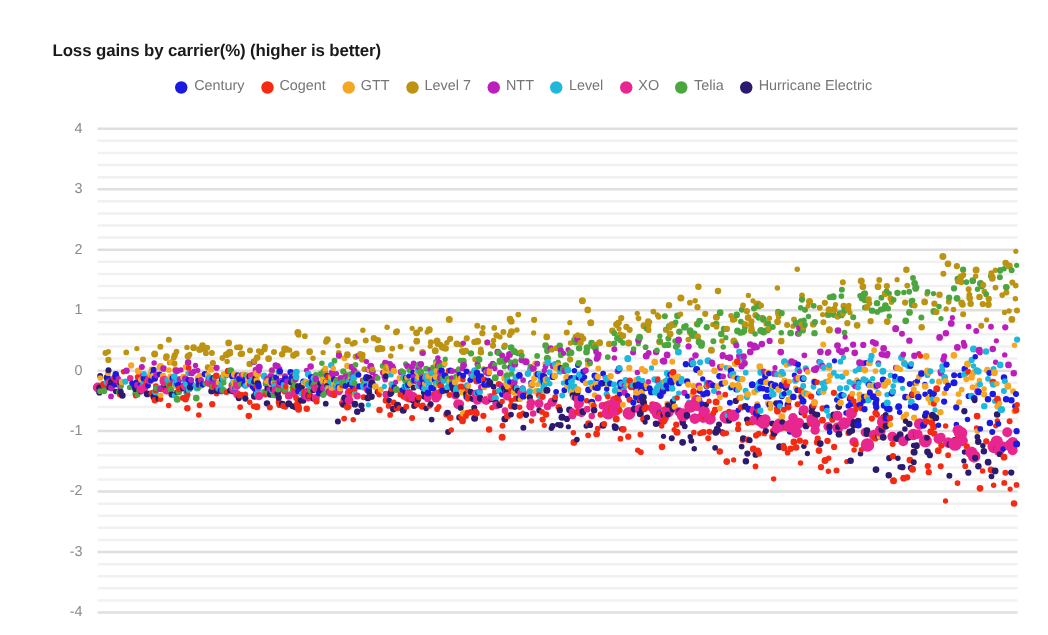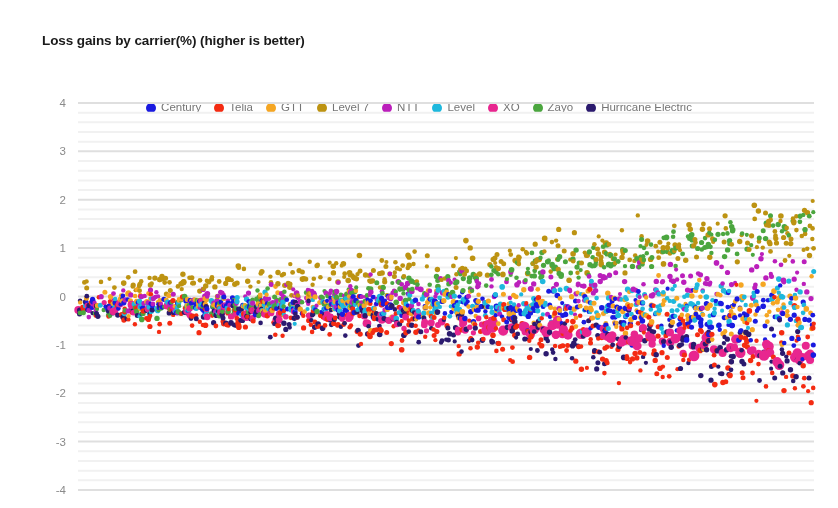--- a/index.html
+++ b/index.html
@@ -40,21 +40,20 @@
     position: absolute;
     left: 0;
     top: 64px;
     width: 838px;
     display: flex;
     flex-direction: row;
     justify-content: center;
     align-items: center;
     gap: 13px;
     white-space: nowrap;
-    margin-top: 38px;
   }
   .legend-item {
     display: flex;
     flex-direction: row;
     align-items: center;
     gap: 5px;
   }
   .legend-swatch {
     width: 10px;
     height: 10px;
@@ -107,21 +106,21 @@
 
   <div id="chart-title">Loss gains by carrier(%) (higher is better)</div>
 
   <div id="legend">
       <div class="legend-item">
         <span class="legend-swatch" style="background: rgb(26, 26, 224);"></span>
         <span class="legend-label">Century</span>
       </div>
       <div class="legend-item">
         <span class="legend-swatch" style="background: rgb(244, 43, 18);"></span>
-        <span class="legend-label">Telia</span>
+        <span class="legend-label">Cogent</span>
       </div>
       <div class="legend-item">
         <span class="legend-swatch" style="background: rgb(245, 166, 35);"></span>
         <span class="legend-label">GTT</span>
       </div>
       <div class="legend-item">
         <span class="legend-swatch" style="background: rgb(189, 147, 18);"></span>
         <span class="legend-label">Level 7</span>
       </div>
       <div class="legend-item">
@@ -131,21 +130,21 @@
       <div class="legend-item">
         <span class="legend-swatch" style="background: rgb(30, 184, 221);"></span>
         <span class="legend-label">Level</span>
       </div>
       <div class="legend-item">
         <span class="legend-swatch" style="background: rgb(232, 38, 143);"></span>
         <span class="legend-label">XO</span>
       </div>
       <div class="legend-item">
         <span class="legend-swatch" style="background: rgb(75, 166, 63);"></span>
-        <span class="legend-label">Zayo</span>
+        <span class="legend-label">Telia</span>
       </div>
       <div class="legend-item">
         <span class="legend-swatch" style="background: rgb(43, 26, 110);"></span>
         <span class="legend-label">Hurricane Electric</span>
       </div>
     </div>
 
   <div id="y-axis-labels">
       <div class="y-tick-label" style="top: 103px;">4</div>
       <div class="y-tick-label" style="top: 151.375px;">3</div>

